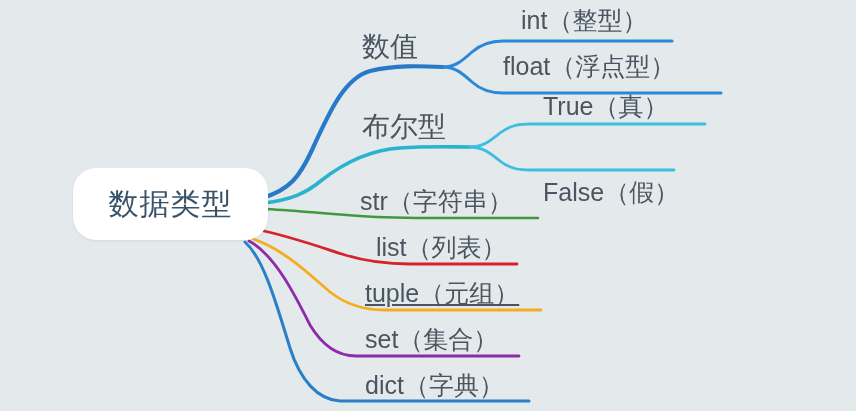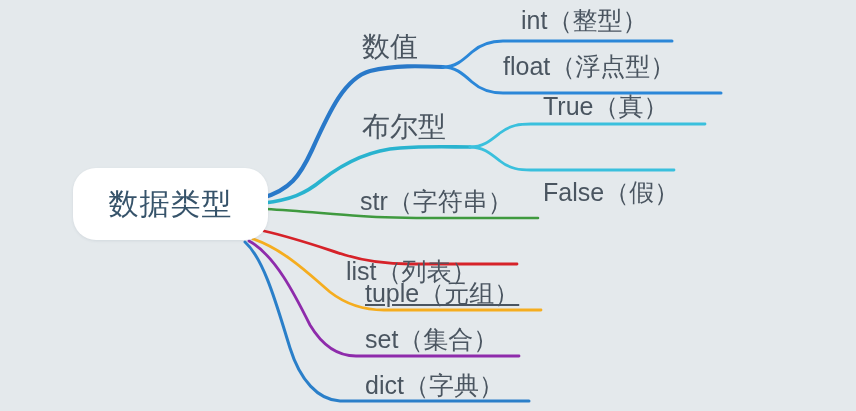--- a/index.html
+++ b/index.html
@@ -103,18 +103,18 @@
   <div class="node-label l1" style="left:362px; top:28px;">数值</div>
   <div class="node-label l1" style="left:362px; top:108px;">布尔型</div>
 
   <div class="node-label leaf" style="left:521px; top:4px;">int（整型）</div>
   <div class="node-label leaf" style="left:503px; top:50px;">float（浮点型）</div>
 
   <div class="node-label leaf" style="left:543px; top:90px;">True（真）</div>
   <div class="node-label leaf" style="left:543px; top:131px;margin-top:45px;">False（假）</div>
 
   <div class="node-label leaf" style="left:360px; top:185px;">str（字符串）</div>
-  <div class="node-label leaf" style="left:346px; top:231px;margin-top:24px;">list（列表）</div>
+  <div class="node-label leaf" style="left:376px; top:231px;">list（列表）</div>
   <div class="node-label leaf" style="left:365px; top:277px;text-decoration:underline;">tuple（元组）</div>
   <div class="node-label leaf" style="left:365px; top:369px;">dict（字典）</div>
   <div class="node-label leaf" style="left:365px; top:323px;">set（集合）</div>
 
 </div>
 
 </body></html>

